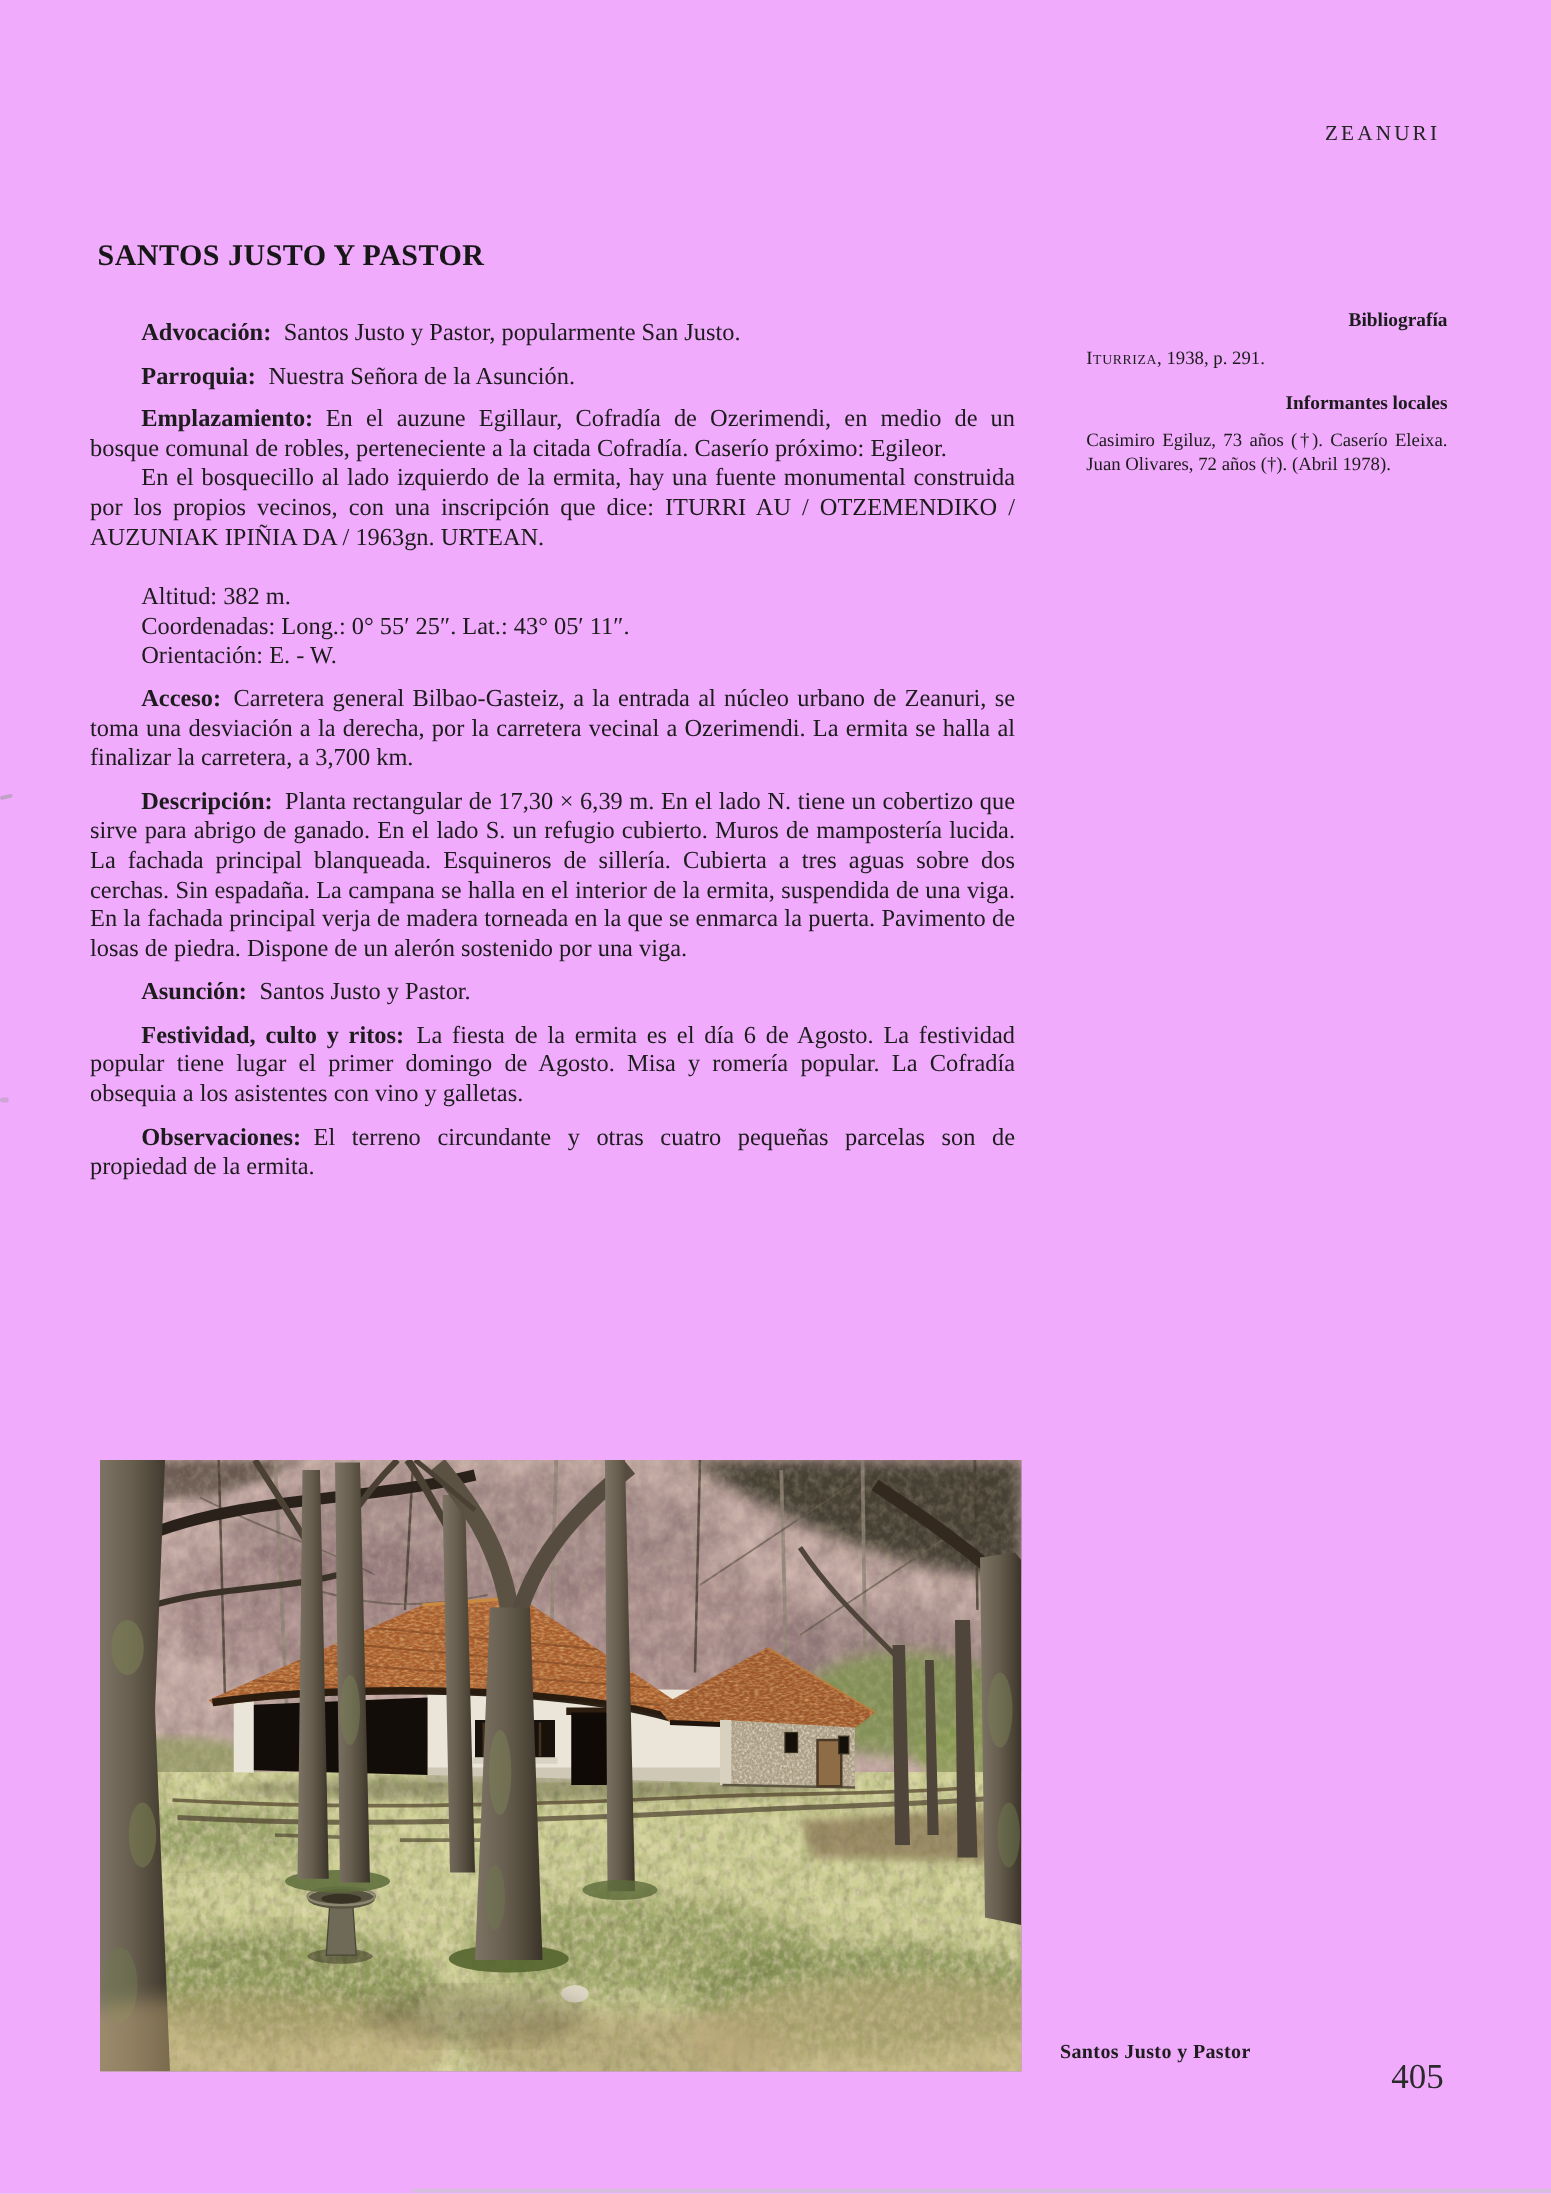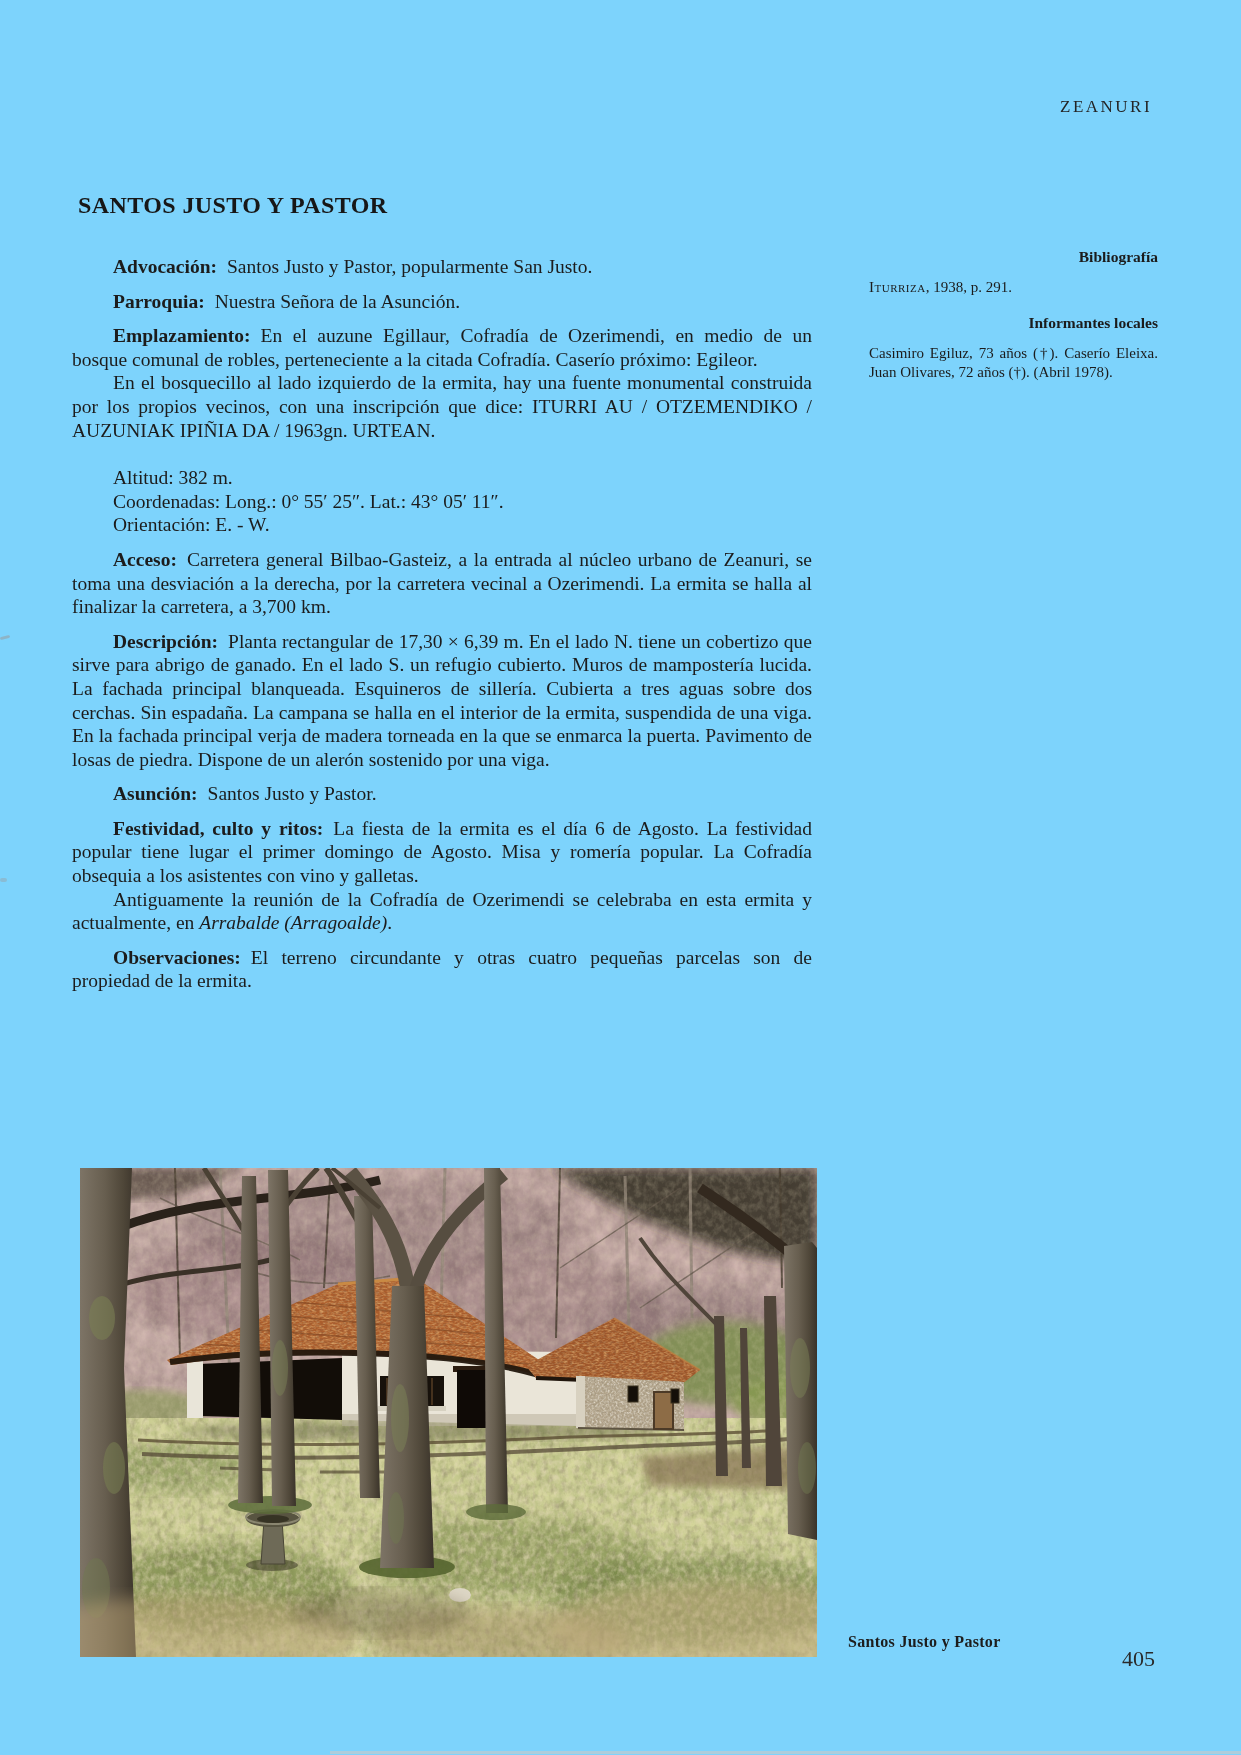--- a/index.html
+++ b/index.html
@@ -1,18 +1,18 @@
 <!DOCTYPE html>
 <html lang="es"><head>
 <meta charset="utf-8">
 <style>
   html,body{margin:0;padding:0;background:#e8e8e8;}
   .page{
     position:relative;width:1241px;height:1755px;margin:0 auto;
-    background:#7dd3fc;overflow:hidden;
+    background:#f0abfc;overflow:hidden;
     font-family:"Liberation Serif", serif;color:#1c1c1c;
   }
   
   .running-header{
     position:absolute;left:1060px;top:97px;width:90px;
     font-size:17px;letter-spacing:2.5px;color:#242424;
   }
   
   .main-col{position:absolute;left:72px;top:192px;width:740px;}
   .article-title{
@@ -38,21 +38,21 @@
   .smallcaps{font-variant:small-caps;letter-spacing:.5px;}
   
   .photo-frame{position:absolute;left:80px;top:1168px;width:737px;height:489px;
     background:#6d5f55;line-height:0;}
   .photo-caption{
     position:absolute;left:848px;top:1633px;width:280px;
     font-size:16px;font-weight:bold;color:#1d1d1d;letter-spacing:.3px;
   }
   .page-number{
     position:absolute;left:1065px;top:1646px;width:90px;text-align:right;
-    font-size:22px;color:#2a2a2a;
+    font-size:28px;color:#2a2a2a;
   }
   
   .scan-mark{position:absolute;background:#9a9a9a;opacity:.55;border-radius:2px;}
   .mark-a{left:0;top:636px;width:10px;height:3px;transform:rotate(-14deg);}
   .mark-b{left:0;top:878px;width:7px;height:4px;opacity:.4;}
   .scan-bottom{position:absolute;left:330px;top:1751px;width:911px;height:3px;
     background:#c9c9c9;opacity:.65;}
 </style>
 </head>
 <body>
@@ -80,21 +80,20 @@
 
     <p class="body-par"><span class="par-label">Acceso:</span><span>Carretera general Bilbao-Gasteiz, a la entrada al núcleo urbano de Zeanuri, se toma una desviación a la derecha, por la carretera vecinal a Ozerimendi. La ermita se halla al finalizar la carretera, a 3,700 km.</span></p>
 
     <p class="body-par sp"><span class="par-label">Descripción:</span><span>Planta rectangular de 17,30 × 6,39 m. En el lado N. tiene un cobertizo que sirve para abrigo de ganado. En el lado S. un refugio cubierto. Muros de mampostería lucida. La fachada principal blanqueada. Esquineros de sillería. Cubierta a tres aguas sobre dos cerchas. Sin espadaña. La campana se halla en el interior de la ermita, suspendida de una viga. En la fachada principal verja de madera torneada en la que se enmarca la puerta. Pavimento de losas de piedra. Dispone de un alerón sostenido por una viga.</span></p>
 
     <p class="body-par sp"><span class="par-label">Asunción:</span><span>Santos Justo y Pastor.</span></p>
 
 
     <p class="body-par sp"><span class="par-label">Festividad, culto y ritos:</span><span>La fiesta de la ermita es el día 6 de Agosto. La festividad popular tiene lugar el primer domingo de Agosto. Misa y romería popular. La Cofradía obsequia a los asistentes con vino y galletas.</span></p>
 
-    <p class="body-par"><span>Antiguamente la reunión de la Cofradía de Ozerimendi se celebraba en esta ermita y actualmente, en </span><span class="italic">Arrabalde (Arragoalde)</span><span>.</span></p>
 
     <p class="body-par sp"><span class="par-label">Observaciones:</span><span>El terreno circundante y otras cuatro pequeñas parcelas son de propiedad de la ermita.</span></p>
   </div>
 
   <div class="sidebar">
     <div class="side-group">
       <p class="side-heading">Bibliografía</p>
       <p class="side-entry"><span class="smallcaps">Iturriza</span><span>, 1938, p. 291.</span></p>
     </div>
     <div class="side-group">

